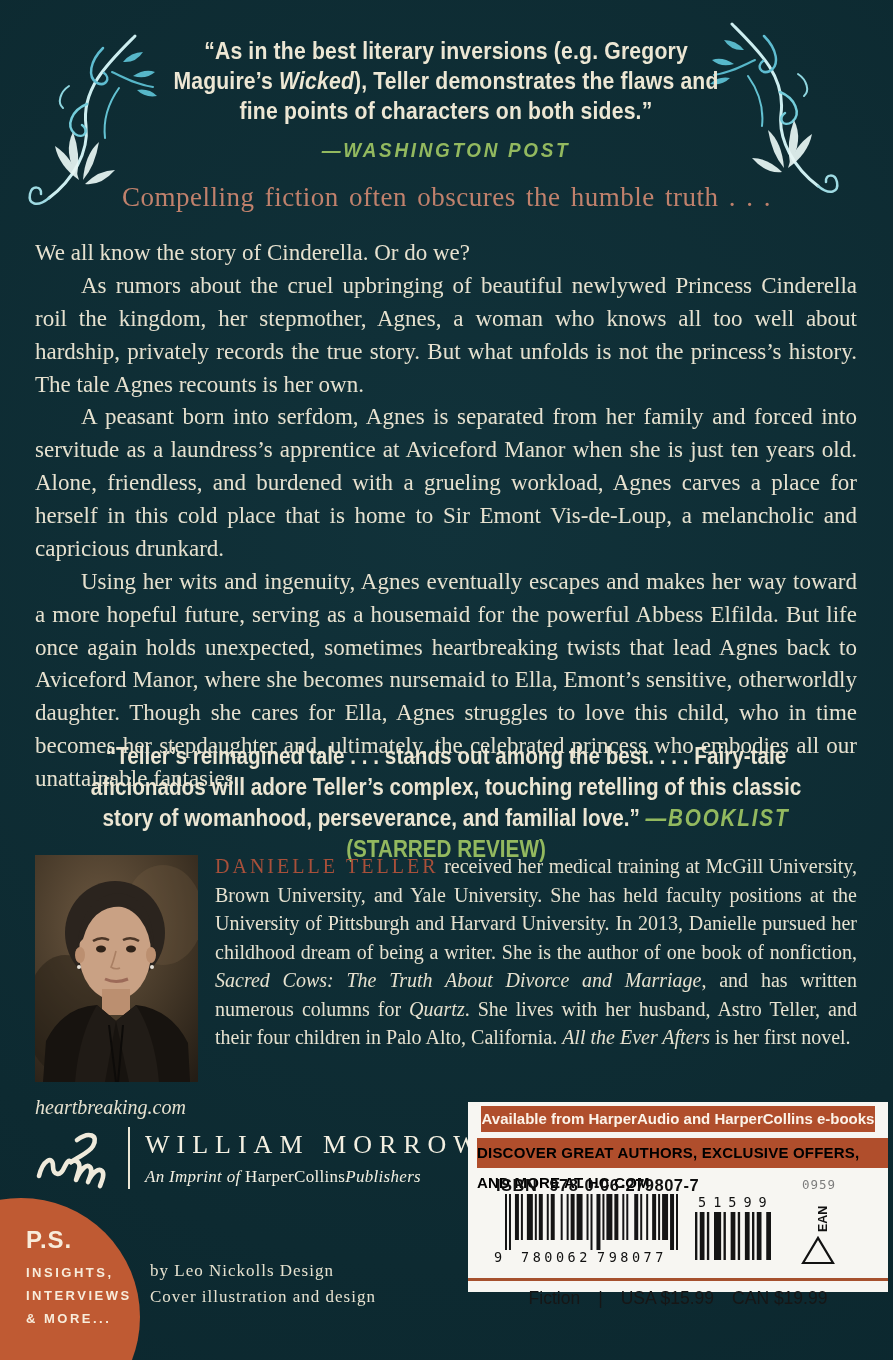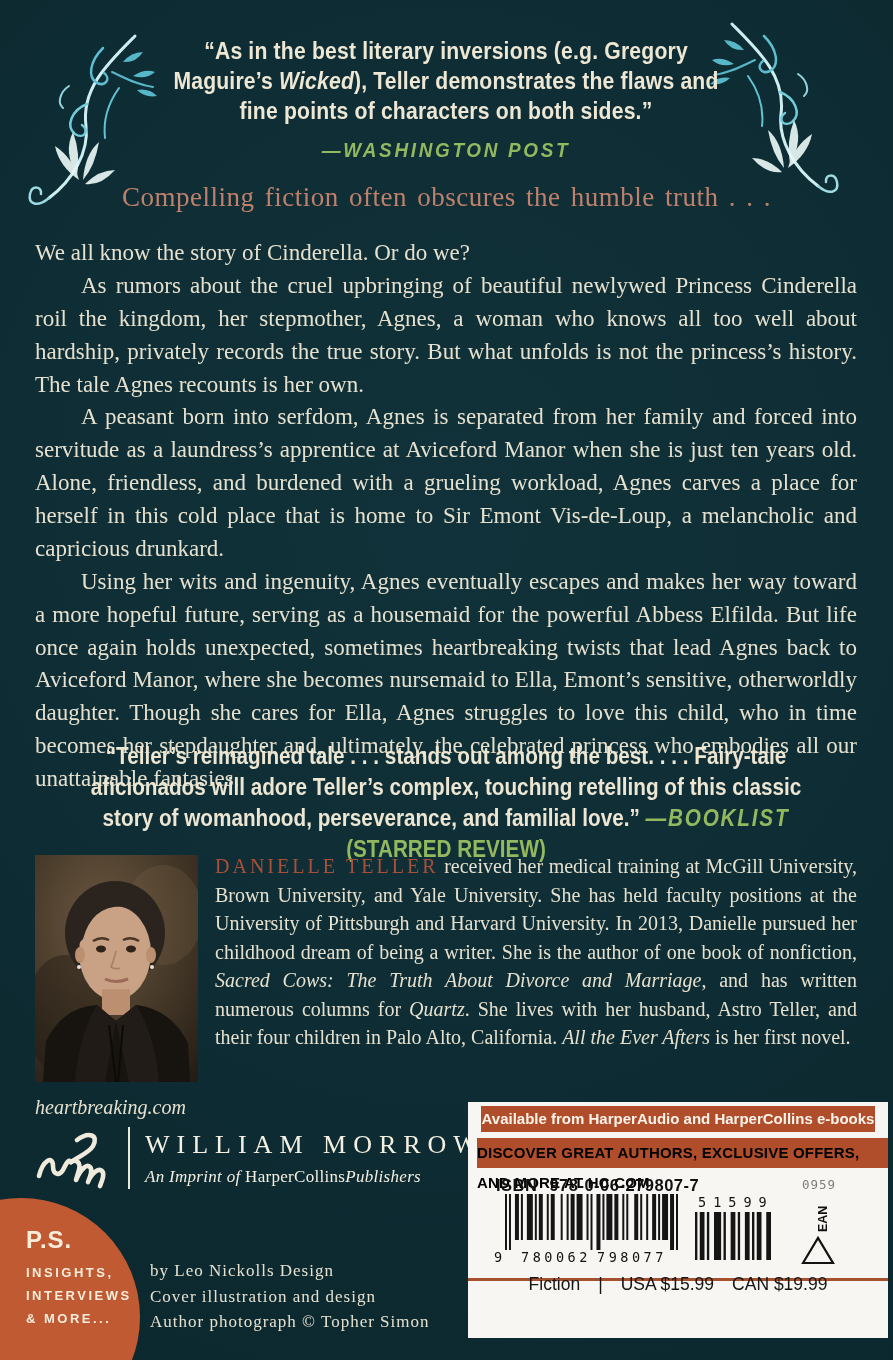--- a/index.html
+++ b/index.html
@@ -48,33 +48,33 @@
   .credits{position:absolute;left:150px;top:1258px;font-size:17px;line-height:25.5px;
            letter-spacing:1px;color:#e6e1cf;}
 
   .ps-circle{position:absolute;left:-98px;top:1198px;width:238px;height:238px;
              border-radius:50%;background:#bf5a33;}
   .ps-inner{position:absolute;left:124px;top:28px;font-family:"Liberation Sans",sans-serif;color:#f8ecdb;}
   .ps-title{font-size:24px;font-weight:bold;letter-spacing:1px;}
   .ps-line{font-size:13px;font-weight:bold;letter-spacing:2.5px;line-height:23px;}
   .ps-line.firstline{margin-top:7px;}
 
-  .bb{position:absolute;left:468px;top:1102px;width:420px;height:236px;background:#f7f6f2;
+  .bb{position:absolute;left:468px;top:1102px;width:420px;height:190px;background:#f7f6f2;
       font-family:"Liberation Sans",sans-serif;}
   .bb-banner1{position:absolute;left:13px;right:13px;top:4px;height:26px;background:#b04e2c;
               color:#fcf3e9;font-weight:bold;font-size:15px;line-height:26px;text-align:center;}
   .bb-banner2{position:absolute;left:9px;right:0;top:36px;height:30px;background:#b04e2c;
               color:#000000;font-weight:bold;font-size:15px;line-height:30px;text-align:left;letter-spacing:.2px;}
   .bb-isbn{position:absolute;left:28px;top:74px;font-weight:bold;font-size:16.5px;color:#101010;letter-spacing:.5px;}
   .bb-isbn .num{margin-left:12px;}
   .bb-code{position:absolute;right:52px;top:75px;font-size:12.5px;color:#7d7d7d;letter-spacing:1px;
            font-family:"DejaVu Sans Mono",monospace;}
   .bb-svg{position:absolute;left:25px;top:90px;}
   .bb-rule{position:absolute;left:0;right:0;top:176px;height:3px;background:#a6512e;}
-  .bb-price{position:absolute;left:0;right:0;top:172px;text-align:center;font-size:17.5px;color:#161616;}
+  .bb-price{position:absolute;left:0;right:0;top:186px;text-align:center;font-size:17.5px;color:#161616;}
   .bb-price span{margin:0 9px;display:inline-block;}
 </style>
 </head>
 <body>
 
 <div class="page">
 
   <svg class="flourish" style="left:15px;top:28px" width="152" height="205" viewBox="0 0 152 205">
     <g fill="none" stroke-linecap="round">
       <path d="M120,8 C94,34 66,60 71,98 C74,124 58,152 34,170" stroke="#cdeef0" stroke-width="3"></path>
@@ -191,21 +191,20 @@
       <div class="ps-title">P.S.</div>
       <div class="ps-line firstline">INSIGHTS,</div>
       <div class="ps-line">INTERVIEWS</div>
       <div class="ps-line">&amp; MORE...</div>
     </div>
   </div>
 
   <div class="credits">
     <div>by Leo Nickolls Design</div>
     <div>Cover illustration and design</div>
-    <div>Author photograph © Topher Simon</div>
   </div>
 
   <div class="bb">
     <div class="bb-banner1">Available from HarperAudio and HarperCollins e-books</div>
     <div class="bb-banner2">DISCOVER GREAT AUTHORS, EXCLUSIVE OFFERS, AND MORE AT HC.COM.</div>
     <div class="bb-isbn">
       <span>ISBN</span><span class="num">978-0-06-279807-7</span>
     </div>
     <div class="bb-code">0959</div>
 

